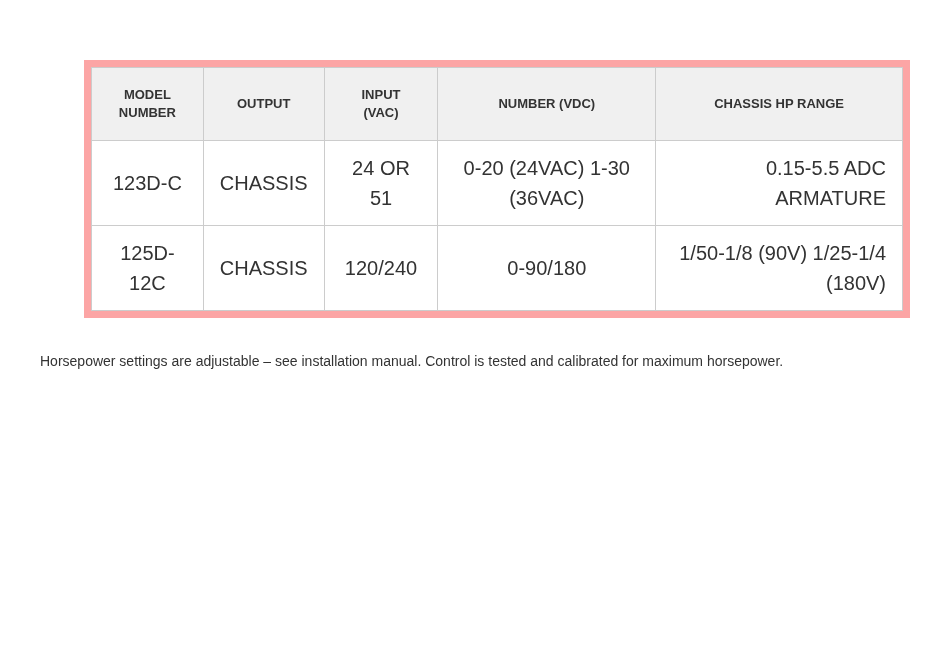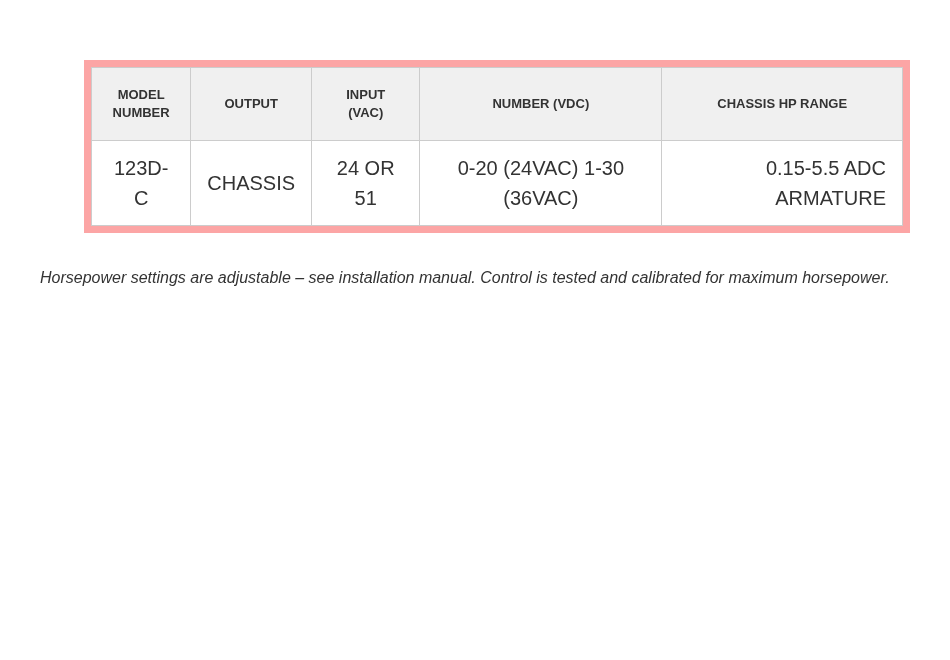--- a/index.html
+++ b/index.html
@@ -50,24 +50,23 @@
       vertical-align: middle;
       font-size: 20px;
       line-height: 1.5;
     }
 
     td.left-align {
       text-align: right;
     }
 
     .footnote {
-      font-size: 16px;
+      font-size: 14px;
       line-height: 1.6;
       color: #333333;
-      font-style: italic;
     }
   </style>
 </head>
 <body>
 
 <div class="table-wrapper">
   <table>
     <thead>
       <tr>
         <th>MODEL<br>NUMBER</th>
@@ -78,17 +77,24 @@
       </tr>
     </thead>
     <tbody id="table-body">
     <tr>
           <td>123D-C</td>
           <td>CHASSIS</td>
           <td>24 OR 51</td>
           <td>0-20 (24VAC) 1-30 (36VAC)</td>
           <td class="left-align">0.15-5.5 ADC ARMATURE</td>
         </tr>
+        <tr>
+          <td>125D-12C</td>
+          <td>CHASSIS</td>
+          <td>120/240</td>
+          <td>0-90/180</td>
+          <td class="left-align">1/50-1/8 (90V) 1/25-1/4 (180V)</td>
+        </tr>
       </tbody>
   </table>
 </div>
 
 <p class="footnote">Horsepower settings are adjustable – see installation manual. Control is tested and calibrated for maximum horsepower.</p>
 
 </body></html>

